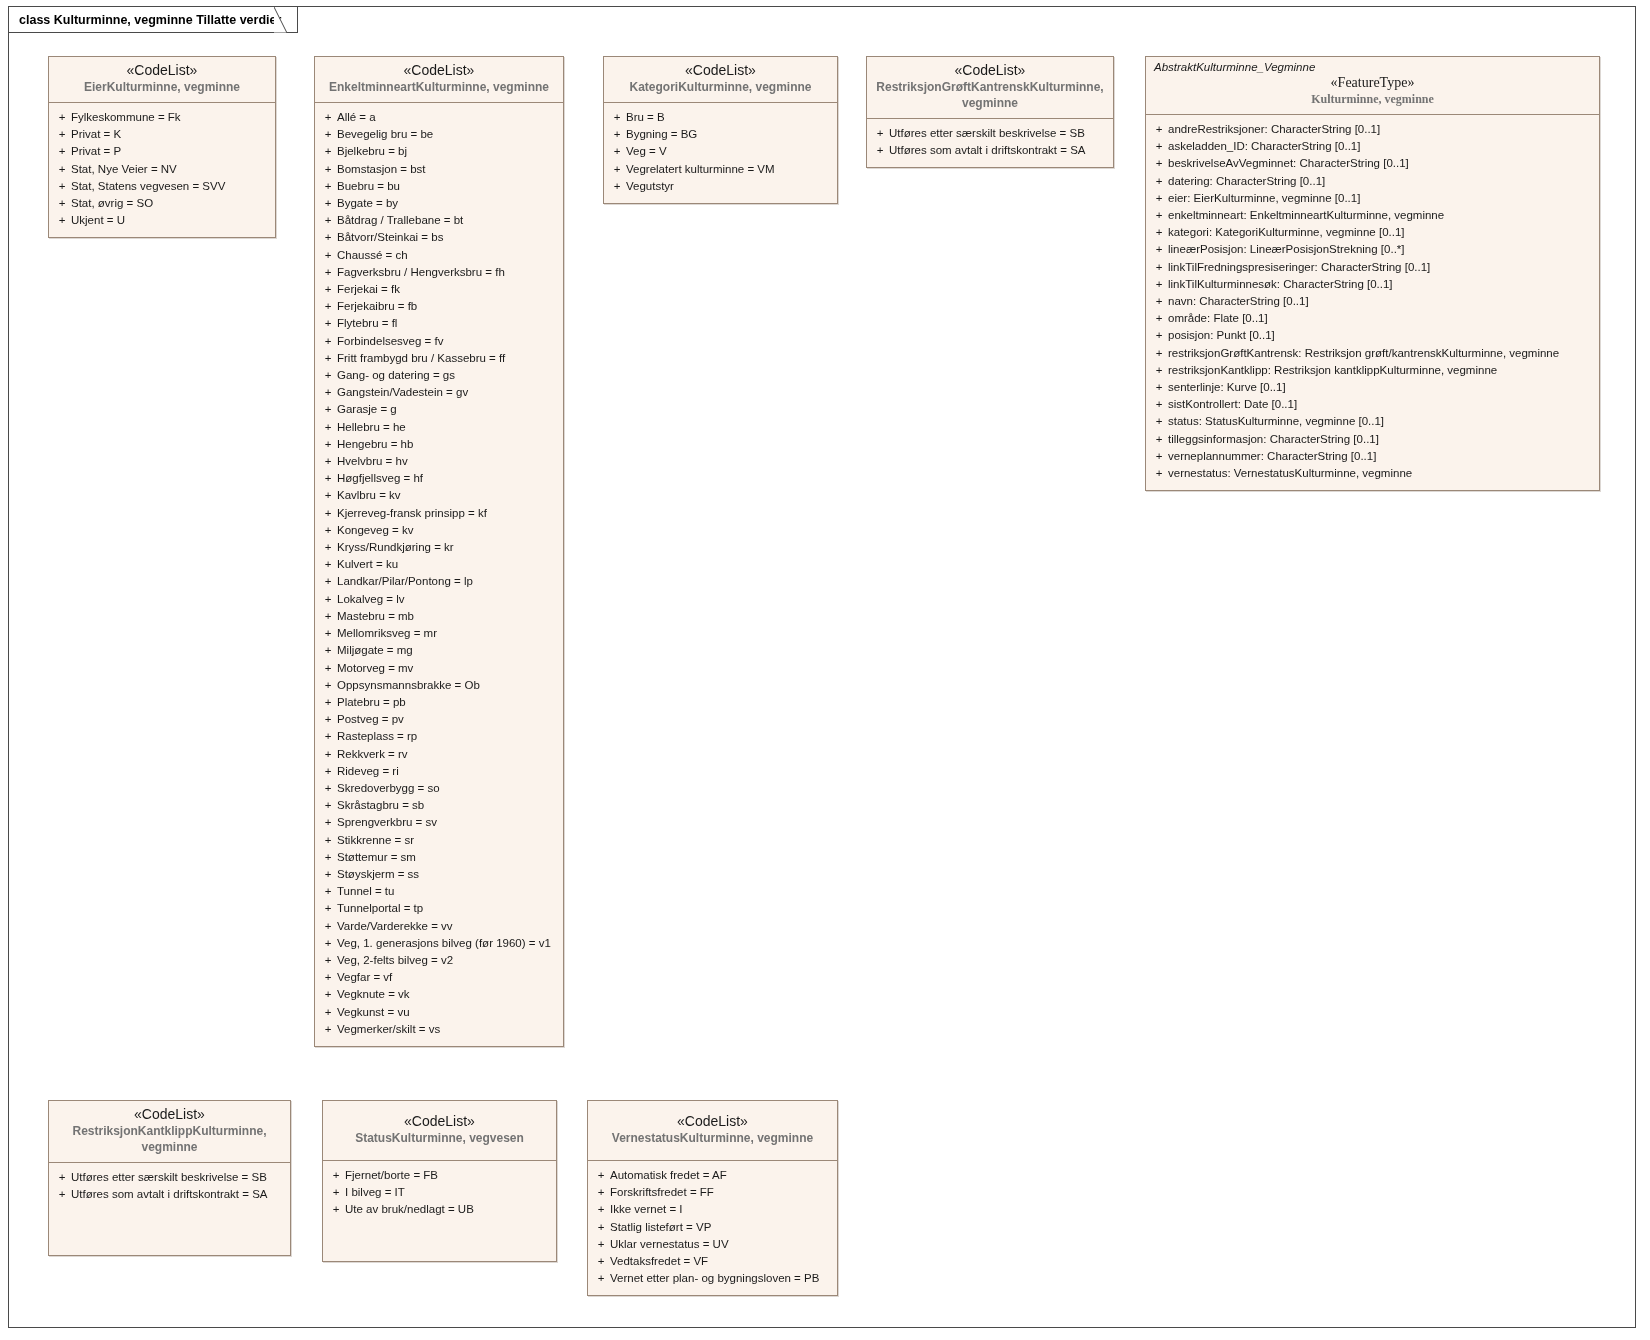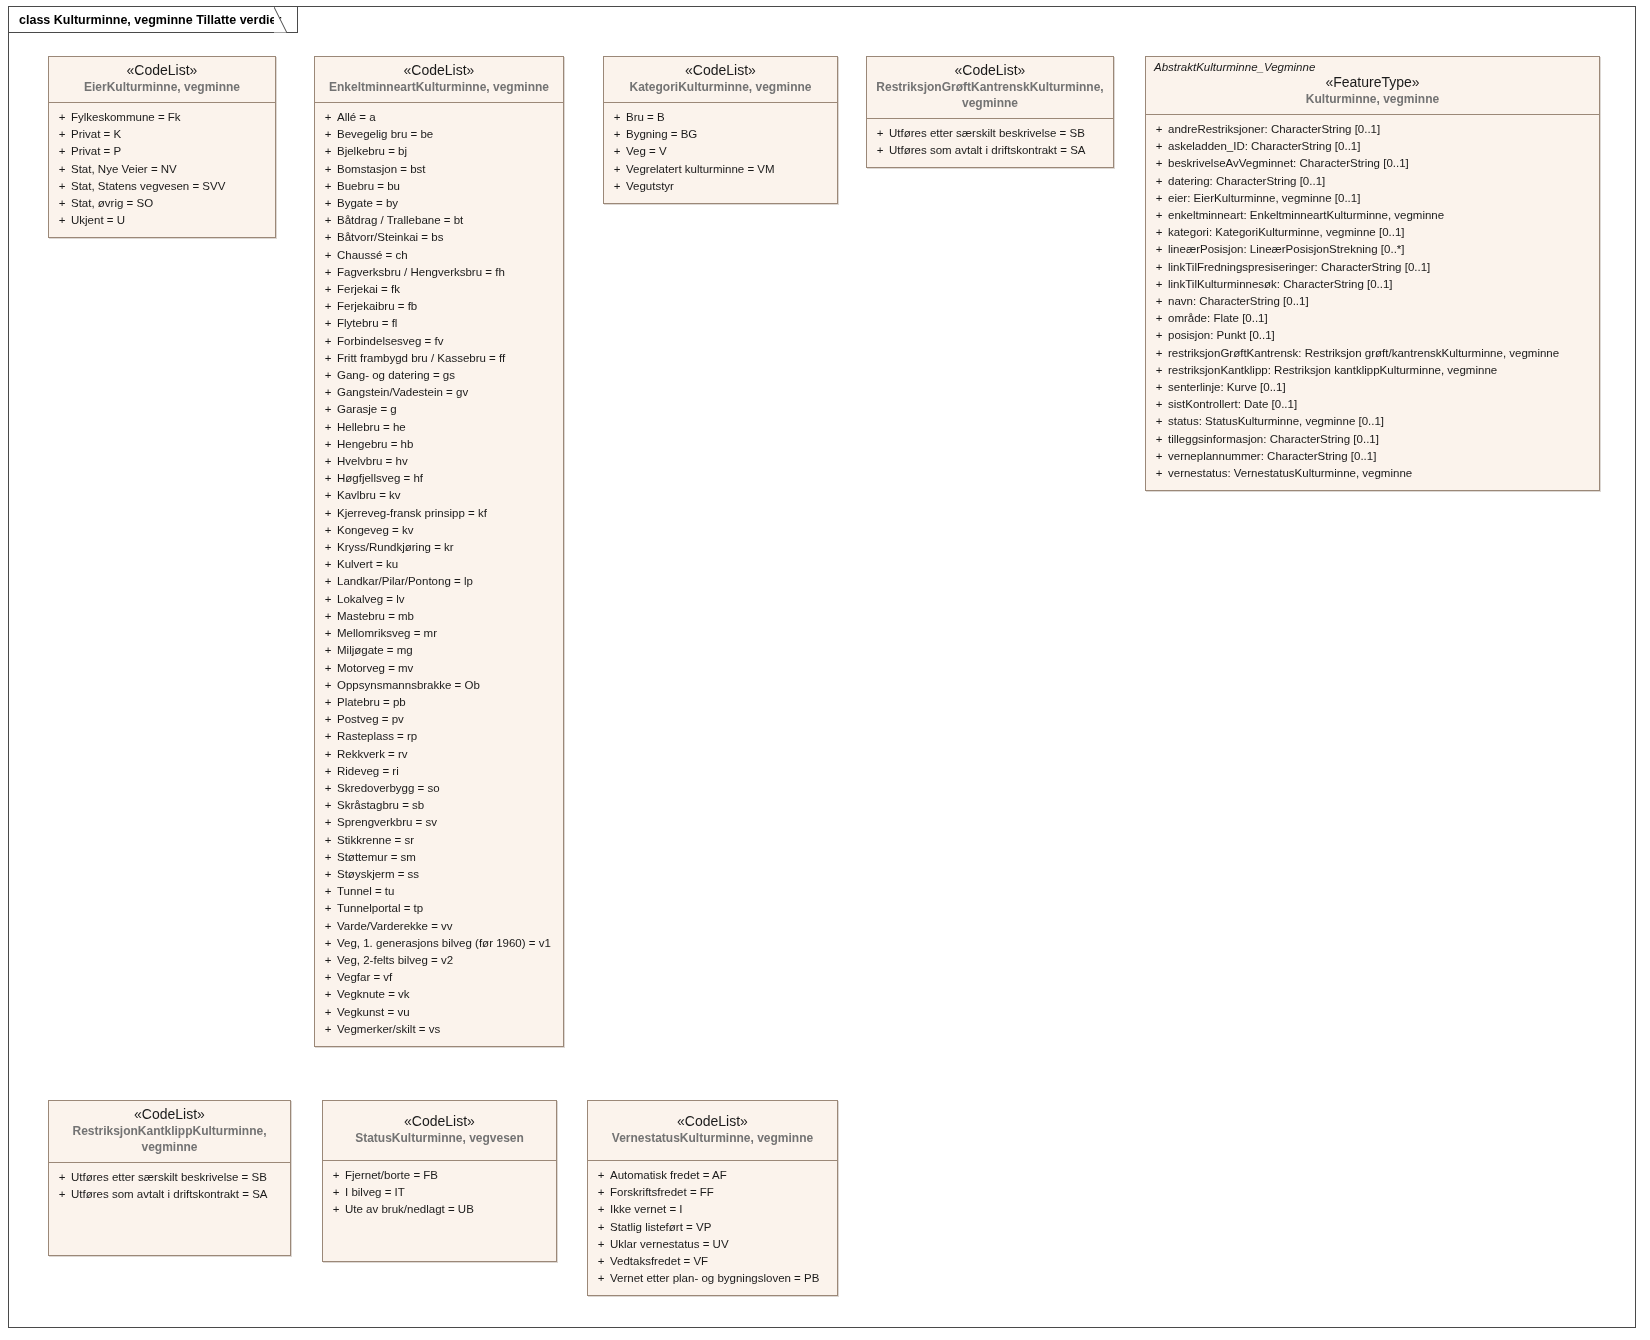--- a/index.html
+++ b/index.html
@@ -429,21 +429,21 @@
         </div>
       <div class="attr">
           <span class="vis">+</span>
           <span class="txt">Utføres som avtalt i driftskontrakt = SA</span>
         </div>
     </div>
   </div>
 
   <div class="box" style="left:1136px; top:49px; width:455px;">
     <div class="abstract-name">AbstraktKulturminne_Vegminne</div>
-    <div class="box-header" style="padding-top:0;">
+    <div class="box-header" style="padding-top:0;font-family:Liberation Serif, serif;">
       <div class="stereotype">«FeatureType»</div>
       <div class="cls-name">Kulturminne, vegminne</div>
     </div>
     <div class="box-body">
       <div class="attr">
           <span class="vis">+</span>
           <span class="txt">andreRestriksjoner: CharacterString [0..1]</span>
         </div>
       <div class="attr">
           <span class="vis">+</span>

